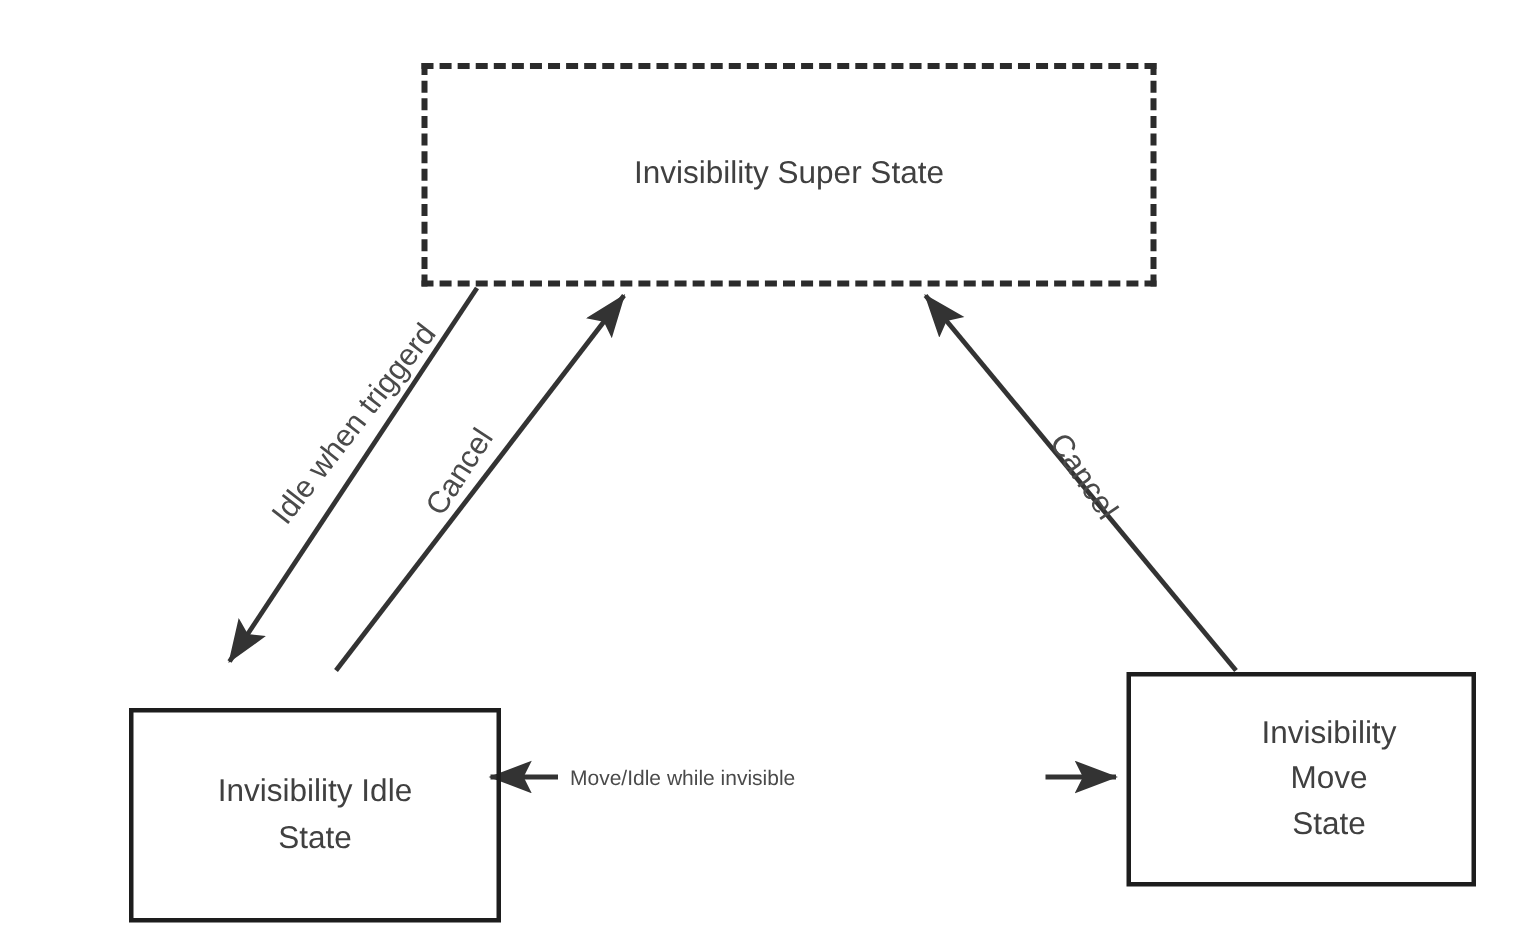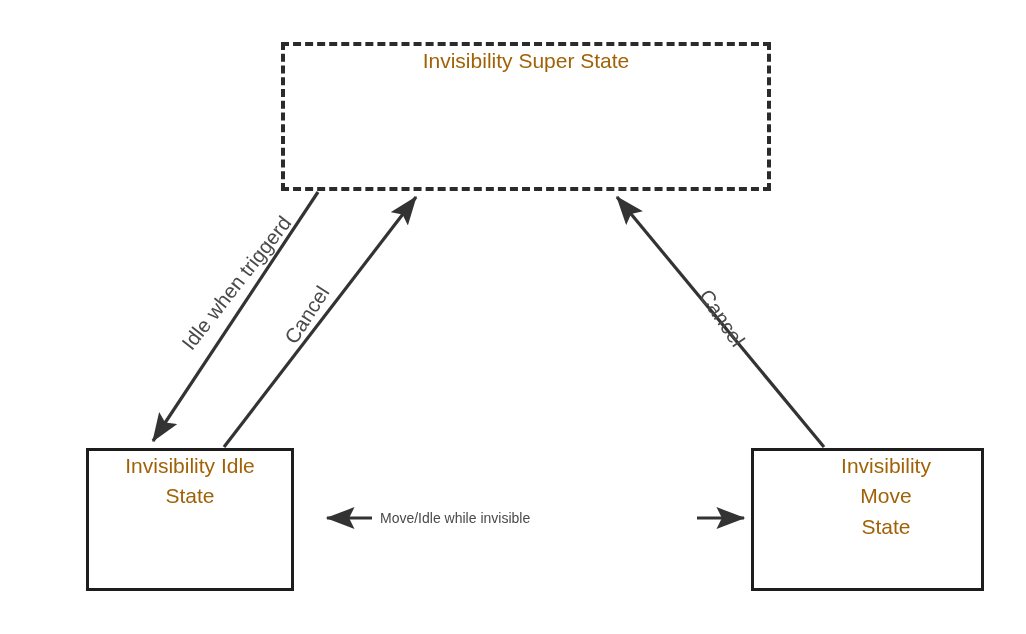--- a/index.html
+++ b/index.html
@@ -21,43 +21,44 @@
     position: absolute;
     left: 0;
     top: 0;
     width: 1026px;
     height: 634px;
   }
   .node {
     position: absolute;
     box-sizing: border-box;
     display: flex;
+    align-items: center;
     justify-content: center;
     text-align: center;
-    color: #a16207;
+    color: #404040;
     font-size: 21px;
     line-height: 1.45;
     background: transparent;
   }
   .node-solid {
     border: 3px solid #1d1d1d;
   }
   .node-dashed {
     border: 4px dashed #2b2b2b;
   }
   #node-super {
     left: 281px;
     top: 42px;
     width: 490px;
     height: 149px;
   }
   #node-idle {
     left: 86px;
-    top: 448px;
-    width: 208px;
+    top: 472px;
+    width: 248px;
     height: 143px;
   }
   #node-move {
     left: 751px;
     top: 448px;
     width: 233px;
     height: 143px;
     padding-left: 37px;
   }
   .node-label {

